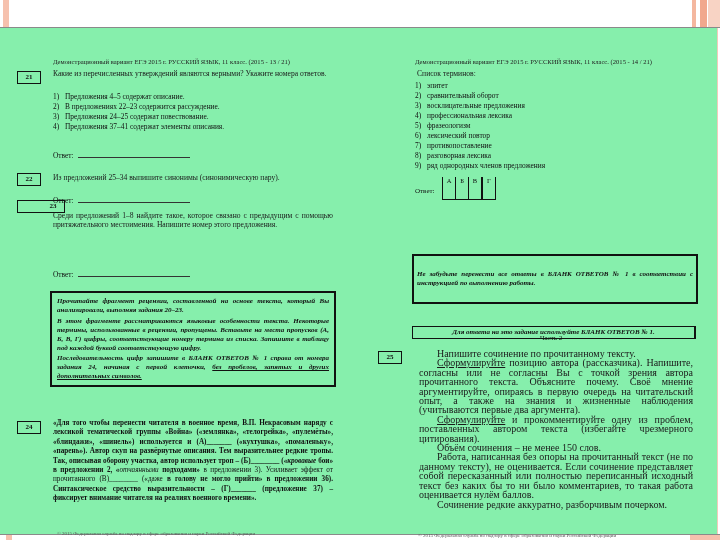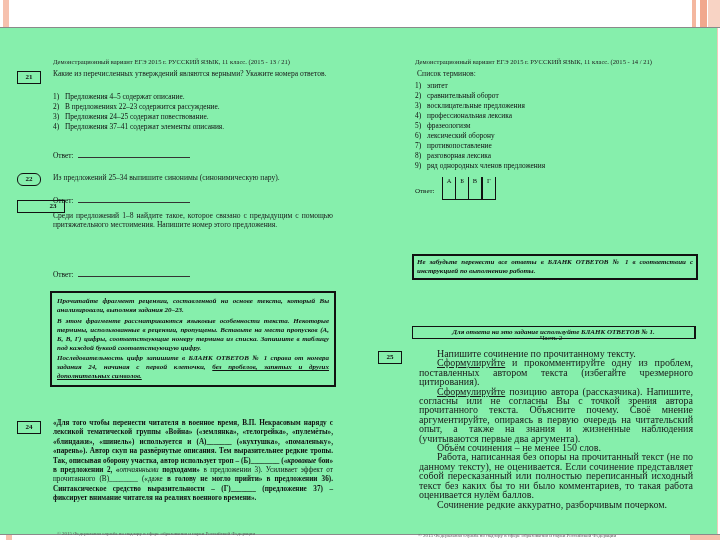--- a/index.html
+++ b/index.html
@@ -81,21 +81,21 @@
   <div class="header">Демонстрационный вариант ЕГЭ 2015 г.   РУССКИЙ ЯЗЫК, 11 класс.        (2015 - 13 / 21)</div>
 
   <div class="task-num" style="top:43px;">21</div>
   <div class="txt j" style="left:53px; top:41px; width:280px;">Какие из перечисленных утверждений являются верными? Укажите номера ответов.</div>
   <div class="list-item" style="left:53px; top:64px;"><span class="n">1)</span><span>Предложения 4–5 содержат описание.</span></div>
   <div class="list-item" style="left:53px; top:74px;"><span class="n">2)</span><span>В предложениях 22–23 содержится рассуждение.</span></div>
   <div class="list-item" style="left:53px; top:84px;"><span class="n">3)</span><span>Предложения 24–25 содержат повествование.</span></div>
   <div class="list-item" style="left:53px; top:94px;"><span class="n">4)</span><span>Предложения 37–41 содержат элементы описания.</span></div>
   <div class="answer-line" style="left:53px; top:123px;"><span>Ответ:</span><span class="blank"></span></div>
 
-  <div class="task-num" style="top:145px;border-radius:6px;">22</div>
+  <div class="task-num" style="top:145px;">22</div>
   <div class="txt" style="left:53px; top:145px; width:285px; white-space:nowrap;">Из предложений 25–34 выпишите синонимы (синонимическую пару).</div>
   <div class="answer-line" style="left:53px; top:168px;"><span>Ответ:</span><span class="blank"></span></div>
 
   <div class="task-num" style="top:172px;padding-left:24px;">23</div>
   <div class="txt j" style="left:53px; top:184px; width:280px; line-height:8.6px;">Среди предложений 1–8 найдите такое, которое связано с предыдущим с помощью притяжательного местоимения. Напишите номер этого предложения.</div>
   <div class="answer-line" style="left:53px; top:242px;"><span>Ответ:</span><span class="blank"></span></div>
 
   <div class="bold-box" style="left:50px; top:263px; width:276px;">
     <p>Прочитайте фрагмент рецензии, составленной на основе текста, который Вы анализировали, выполняя задания 20–23.</p>
     <p>В этом фрагменте рассматриваются языковые особенности текста. Некоторые термины, использованные в рецензии, пропущены. Вставьте на места пропусков (А, Б, В, Г) цифры, соответствующие номеру термина из списка. Запишите в таблицу под каждой буквой соответствующую цифру.</p>
@@ -112,46 +112,46 @@
 
 <div class="page right">
   <div class="header">Демонстрационный вариант ЕГЭ 2015 г.   РУССКИЙ ЯЗЫК, 11 класс.        (2015 - 14 / 21)</div>
 
   <div class="txt" style="left:57px; top:41px; white-space:nowrap;">Список терминов:</div>
   <div class="list-item" style="left:55px; top:53px;"><span class="n">1)</span><span>эпитет</span></div>
   <div class="list-item" style="left:55px; top:63px;"><span class="n">2)</span><span>сравнительный оборот</span></div>
   <div class="list-item" style="left:55px; top:73px;"><span class="n">3)</span><span>восклицательные предложения</span></div>
   <div class="list-item" style="left:55px; top:83px;"><span class="n">4)</span><span>профессиональная лексика</span></div>
   <div class="list-item" style="left:55px; top:93px;"><span class="n">5)</span><span>фразеологизм</span></div>
-  <div class="list-item" style="left:55px; top:103px;"><span class="n">6)</span><span>лексический оборону</span></div>
+  <div class="list-item" style="left:55px; top:103px;"><span class="n">6)</span><span>лексический повтор</span></div>
   <div class="list-item" style="left:55px; top:113px;"><span class="n">7)</span><span>противопоставление</span></div>
   <div class="list-item" style="left:55px; top:123px;"><span class="n">8)</span><span>разговорная лексика</span></div>
   <div class="list-item" style="left:55px; top:133px;"><span class="n">9)</span><span>ряд однородных членов предложения</span></div>
 
   <div class="ans-label">Ответ:</div>
   <table class="ans-table" style="top:149px;">
     <tbody>
         <tr>
       <td>А</td>
       <td>Б</td>
       <td style="border-right:2px solid #111;">В</td>
       <td>Г</td>
     </tr>
   </tbody>
     </table>
 
-  <div class="bold-box" style="left:52px; top:226px; width:276px; padding:2px 3px; font-size:7px;">Не забудьте перенести все ответы в БЛАНК ОТВЕТОВ № 1 в соответствии с инструкцией по выполнению работы.</div>
+  <div class="bold-box" style="left:52px; top:226px; width:276px; padding:14px 3px; font-size:7px;">Не забудьте перенести все ответы в БЛАНК ОТВЕТОВ № 1 в соответствии с инструкцией по выполнению работы.</div>
 
   <div class="part2">Часть 2</div>
   <div class="center-box" style="left:52px; top:298px; width:281px; height:11px; line-height:11px; top:298px;">Для ответа на это задание используйте БЛАНК ОТВЕТОВ № 1.</div>
 
   <div class="task-num" style="top:323px;">25</div>
   <div class="txt j" style="left:59px; top:321px; width:274px; line-height:9.4px; font-size:10px;">
     <div class="indent">Напишите сочинение по прочитанному тексту.</div>
+    <div class="indent"><span class="ul">Сформулируйте</span><span> позицию автора (рассказчика). Напишите, согласны или не согласны Вы с точкой зрения автора прочитанного текста. Объясните почему. Своё мнение аргументируйте, опираясь в первую очередь на читательский опыт, а также на знания и жизненные наблюдения (учитываются первые два аргумента).</span></div>
     <div class="indent"><span class="ul">Сформулируйте</span><span> и прокомментируйте одну из проблем, поставленных автором текста (избегайте чрезмерного цитирования).</span></div>
-    <div class="indent"><span class="ul">Сформулируйте</span><span> позицию автора (рассказчика). Напишите, согласны или не согласны Вы с точкой зрения автора прочитанного текста. Объясните почему. Своё мнение аргументируйте, опираясь в первую очередь на читательский опыт, а также на знания и жизненные наблюдения (учитываются первые два аргумента).</span></div>
     <div class="indent">Объём сочинения – не менее 150 слов.</div>
     <div class="indent">Работа, написанная без опоры на прочитанный текст (не по данному тексту), не оценивается. Если сочинение представляет собой пересказанный или полностью переписанный исходный текст без каких бы то ни было комментариев, то такая работа оценивается нулём баллов.</div>
     <div class="indent">Сочинение редкие аккуратно, разборчивым почерком.</div>
   </div>
 
   <div class="footer" style="left:58px; top:505px;">© 2015 Федеральная служба по надзору в сфере образования и науки Российской Федерации</div>
 </div>
 
 </body></html>

